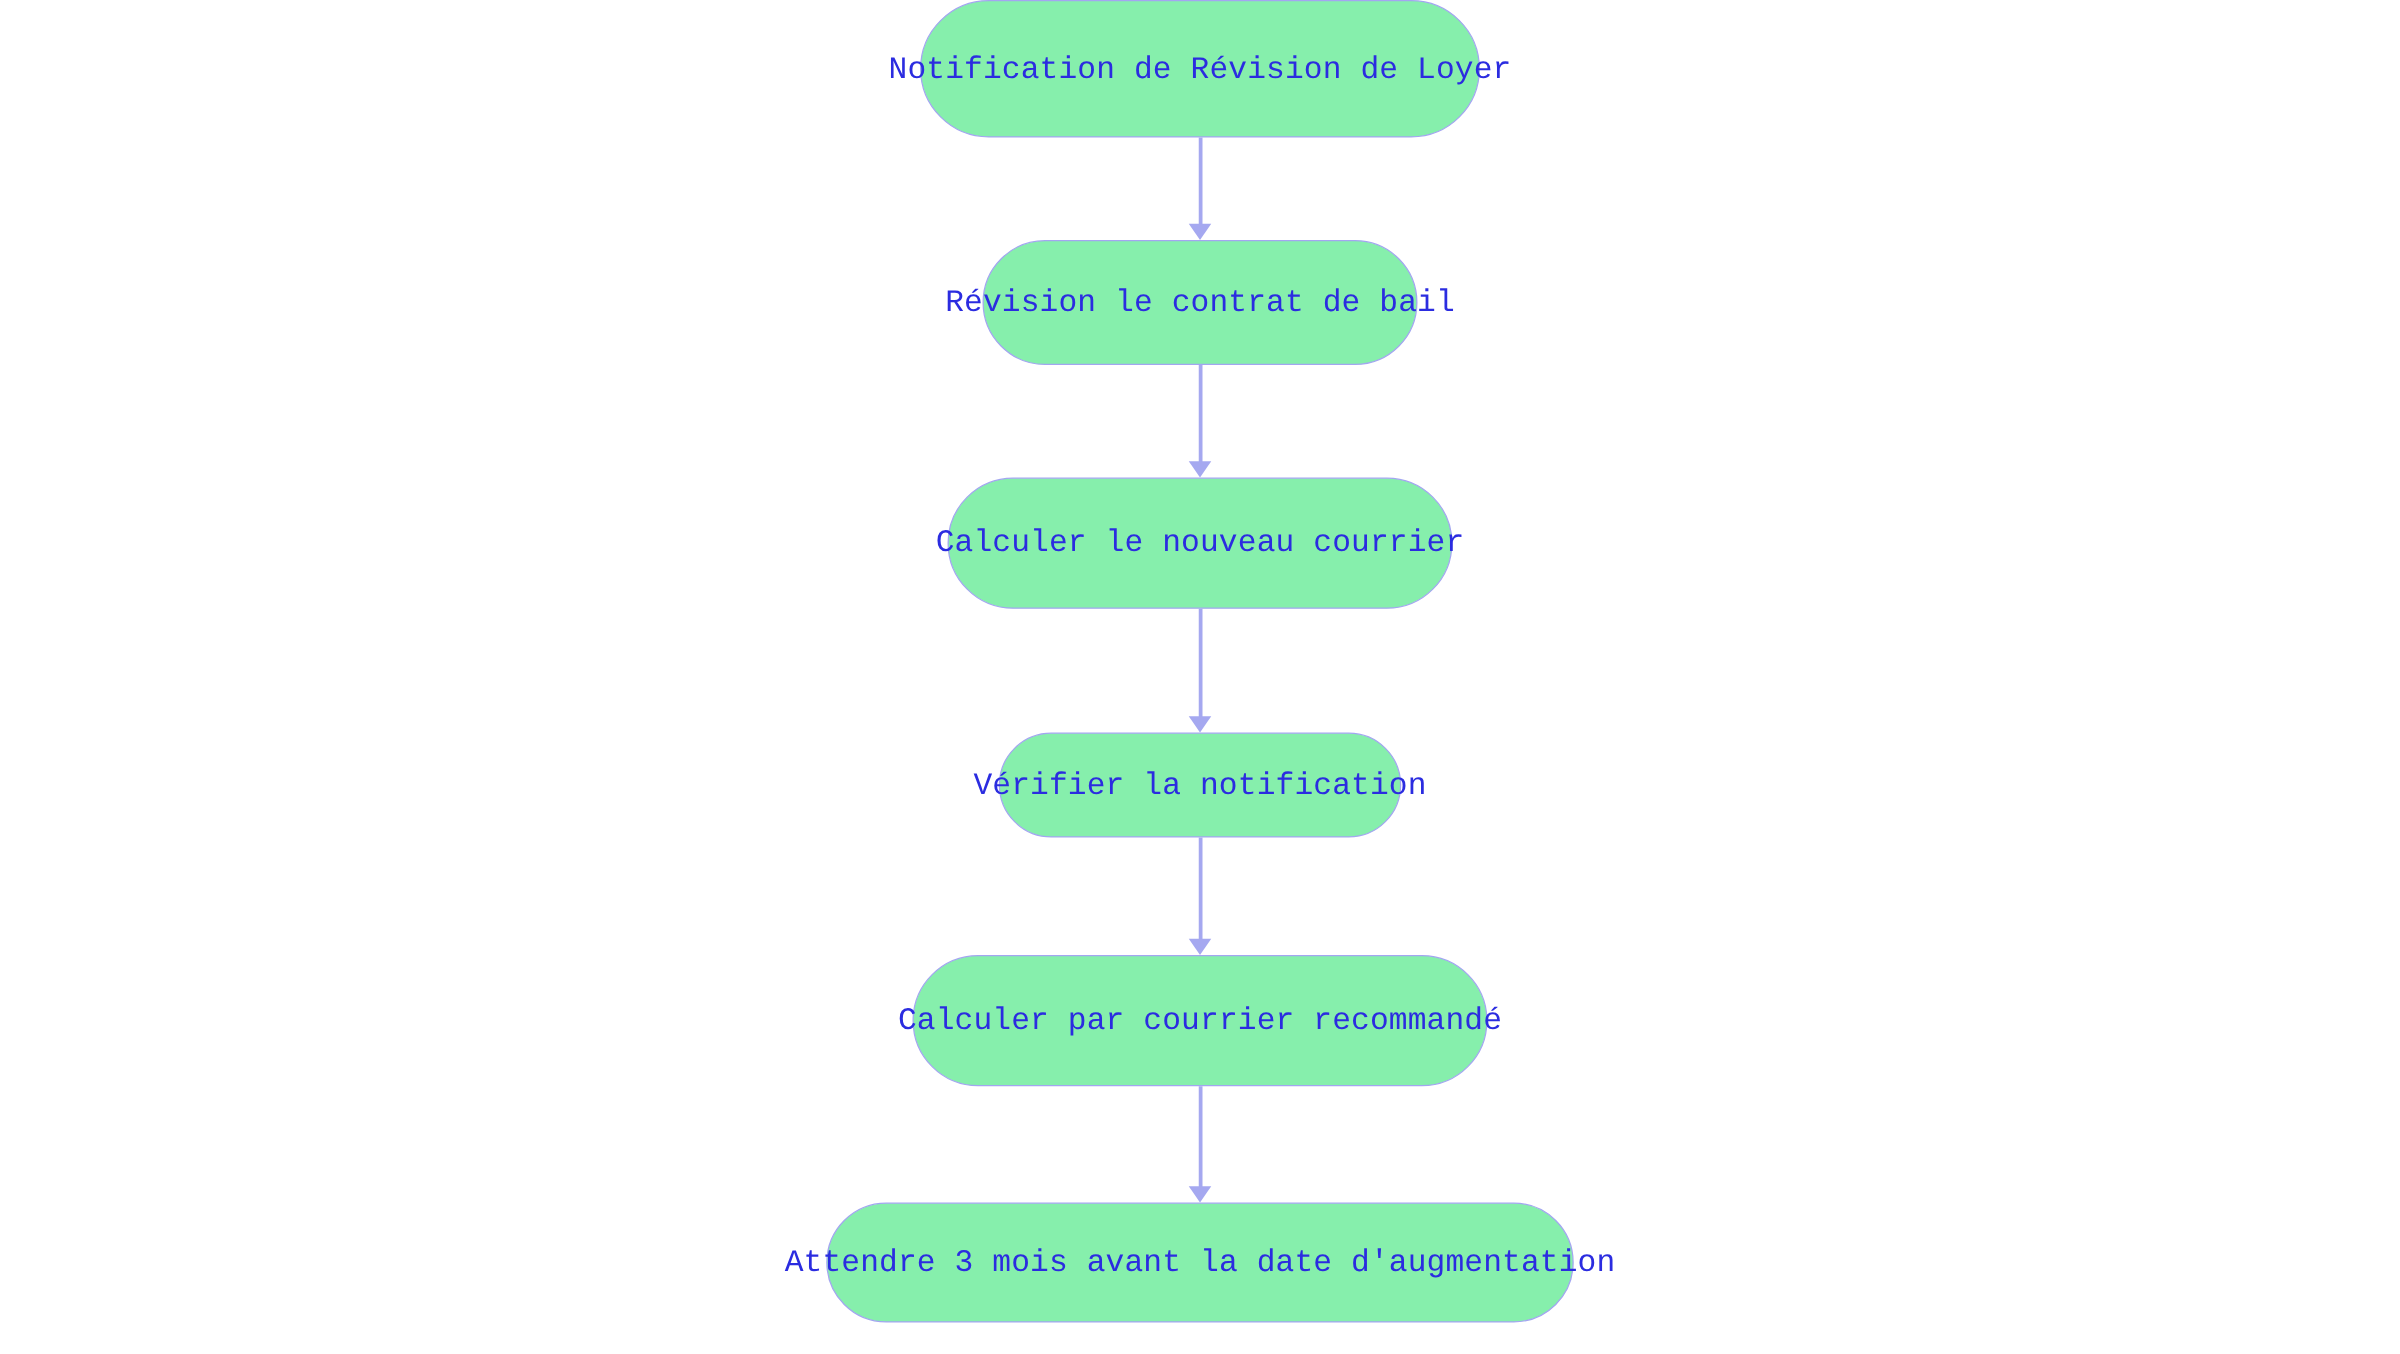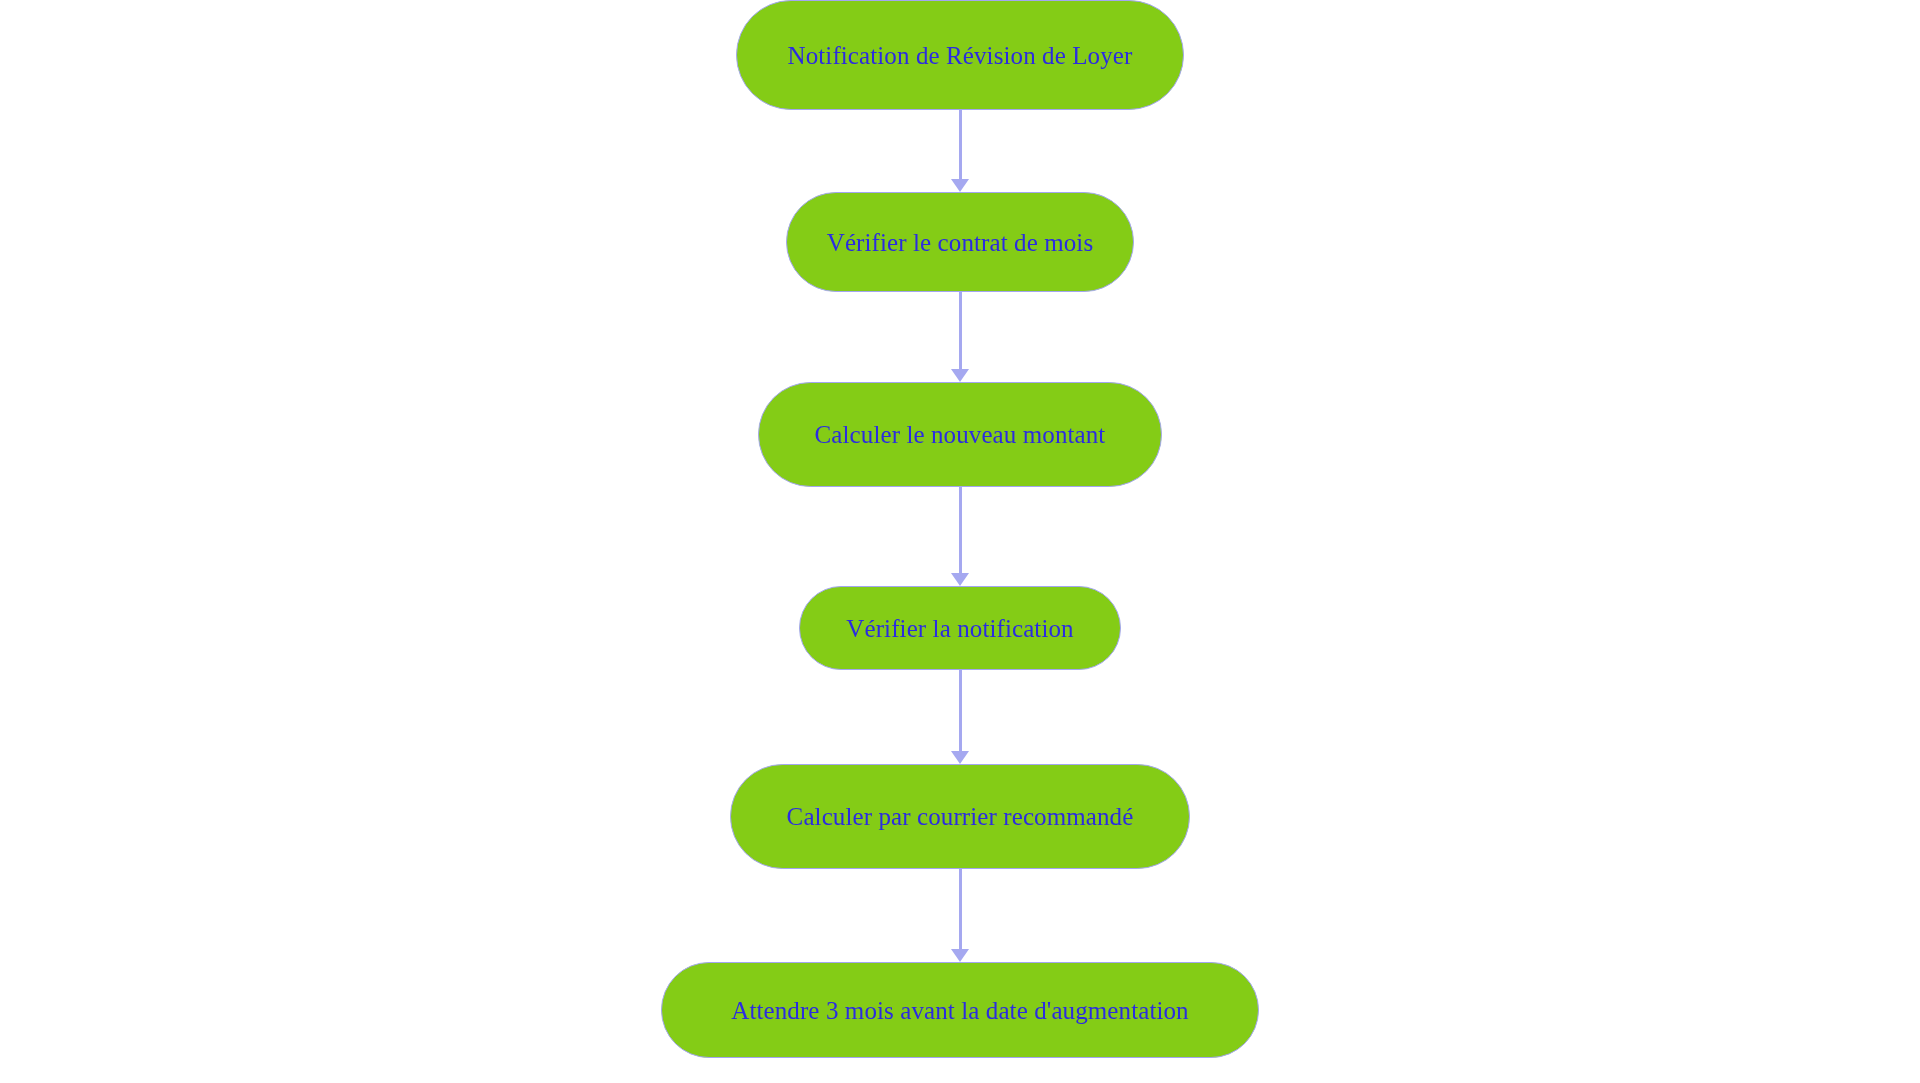--- a/index.html
+++ b/index.html
@@ -33,25 +33,25 @@
     align-items: center;
     justify-content: flex-start;
   }
 
   
   .node {
     box-sizing: border-box;
     display: flex;
     align-items: center;
     justify-content: center;
-    background: #84cc16;
+    background: #86efac;
     border: 1.5px solid #a3a6f0;
     border-radius: 999px;
     color: #2b2ce0;
-    font-family: Liberation Serif, serif;
+    font-family: Liberation Mono, monospace;
     font-weight: 400;
     white-space: nowrap;
     text-align: center;
     line-height: 1;
   }
 
   .node-label {
     color: #2b2ce0;
     font-size: 25px;
     letter-spacing: 0.1px;
@@ -103,30 +103,30 @@
     <div class="node node-1">
       <span class="node-label">Notification de Révision de Loyer</span>
     </div>
 
     <div class="connector conn-1">
       <div class="connector-line"></div>
       <div class="connector-arrow"></div>
     </div>
 
     <div class="node node-2">
-      <span class="node-label">Vérifier le contrat de mois</span>
+      <span class="node-label">Révision le contrat de bail</span>
     </div>
 
     <div class="connector conn-2">
       <div class="connector-line"></div>
       <div class="connector-arrow"></div>
     </div>
 
     <div class="node node-3">
-      <span class="node-label">Calculer le nouveau montant</span>
+      <span class="node-label">Calculer le nouveau courrier</span>
     </div>
 
     <div class="connector conn-3">
       <div class="connector-line"></div>
       <div class="connector-arrow"></div>
     </div>
 
     <div class="node node-4">
       <span class="node-label">Vérifier la notification</span>
     </div>

